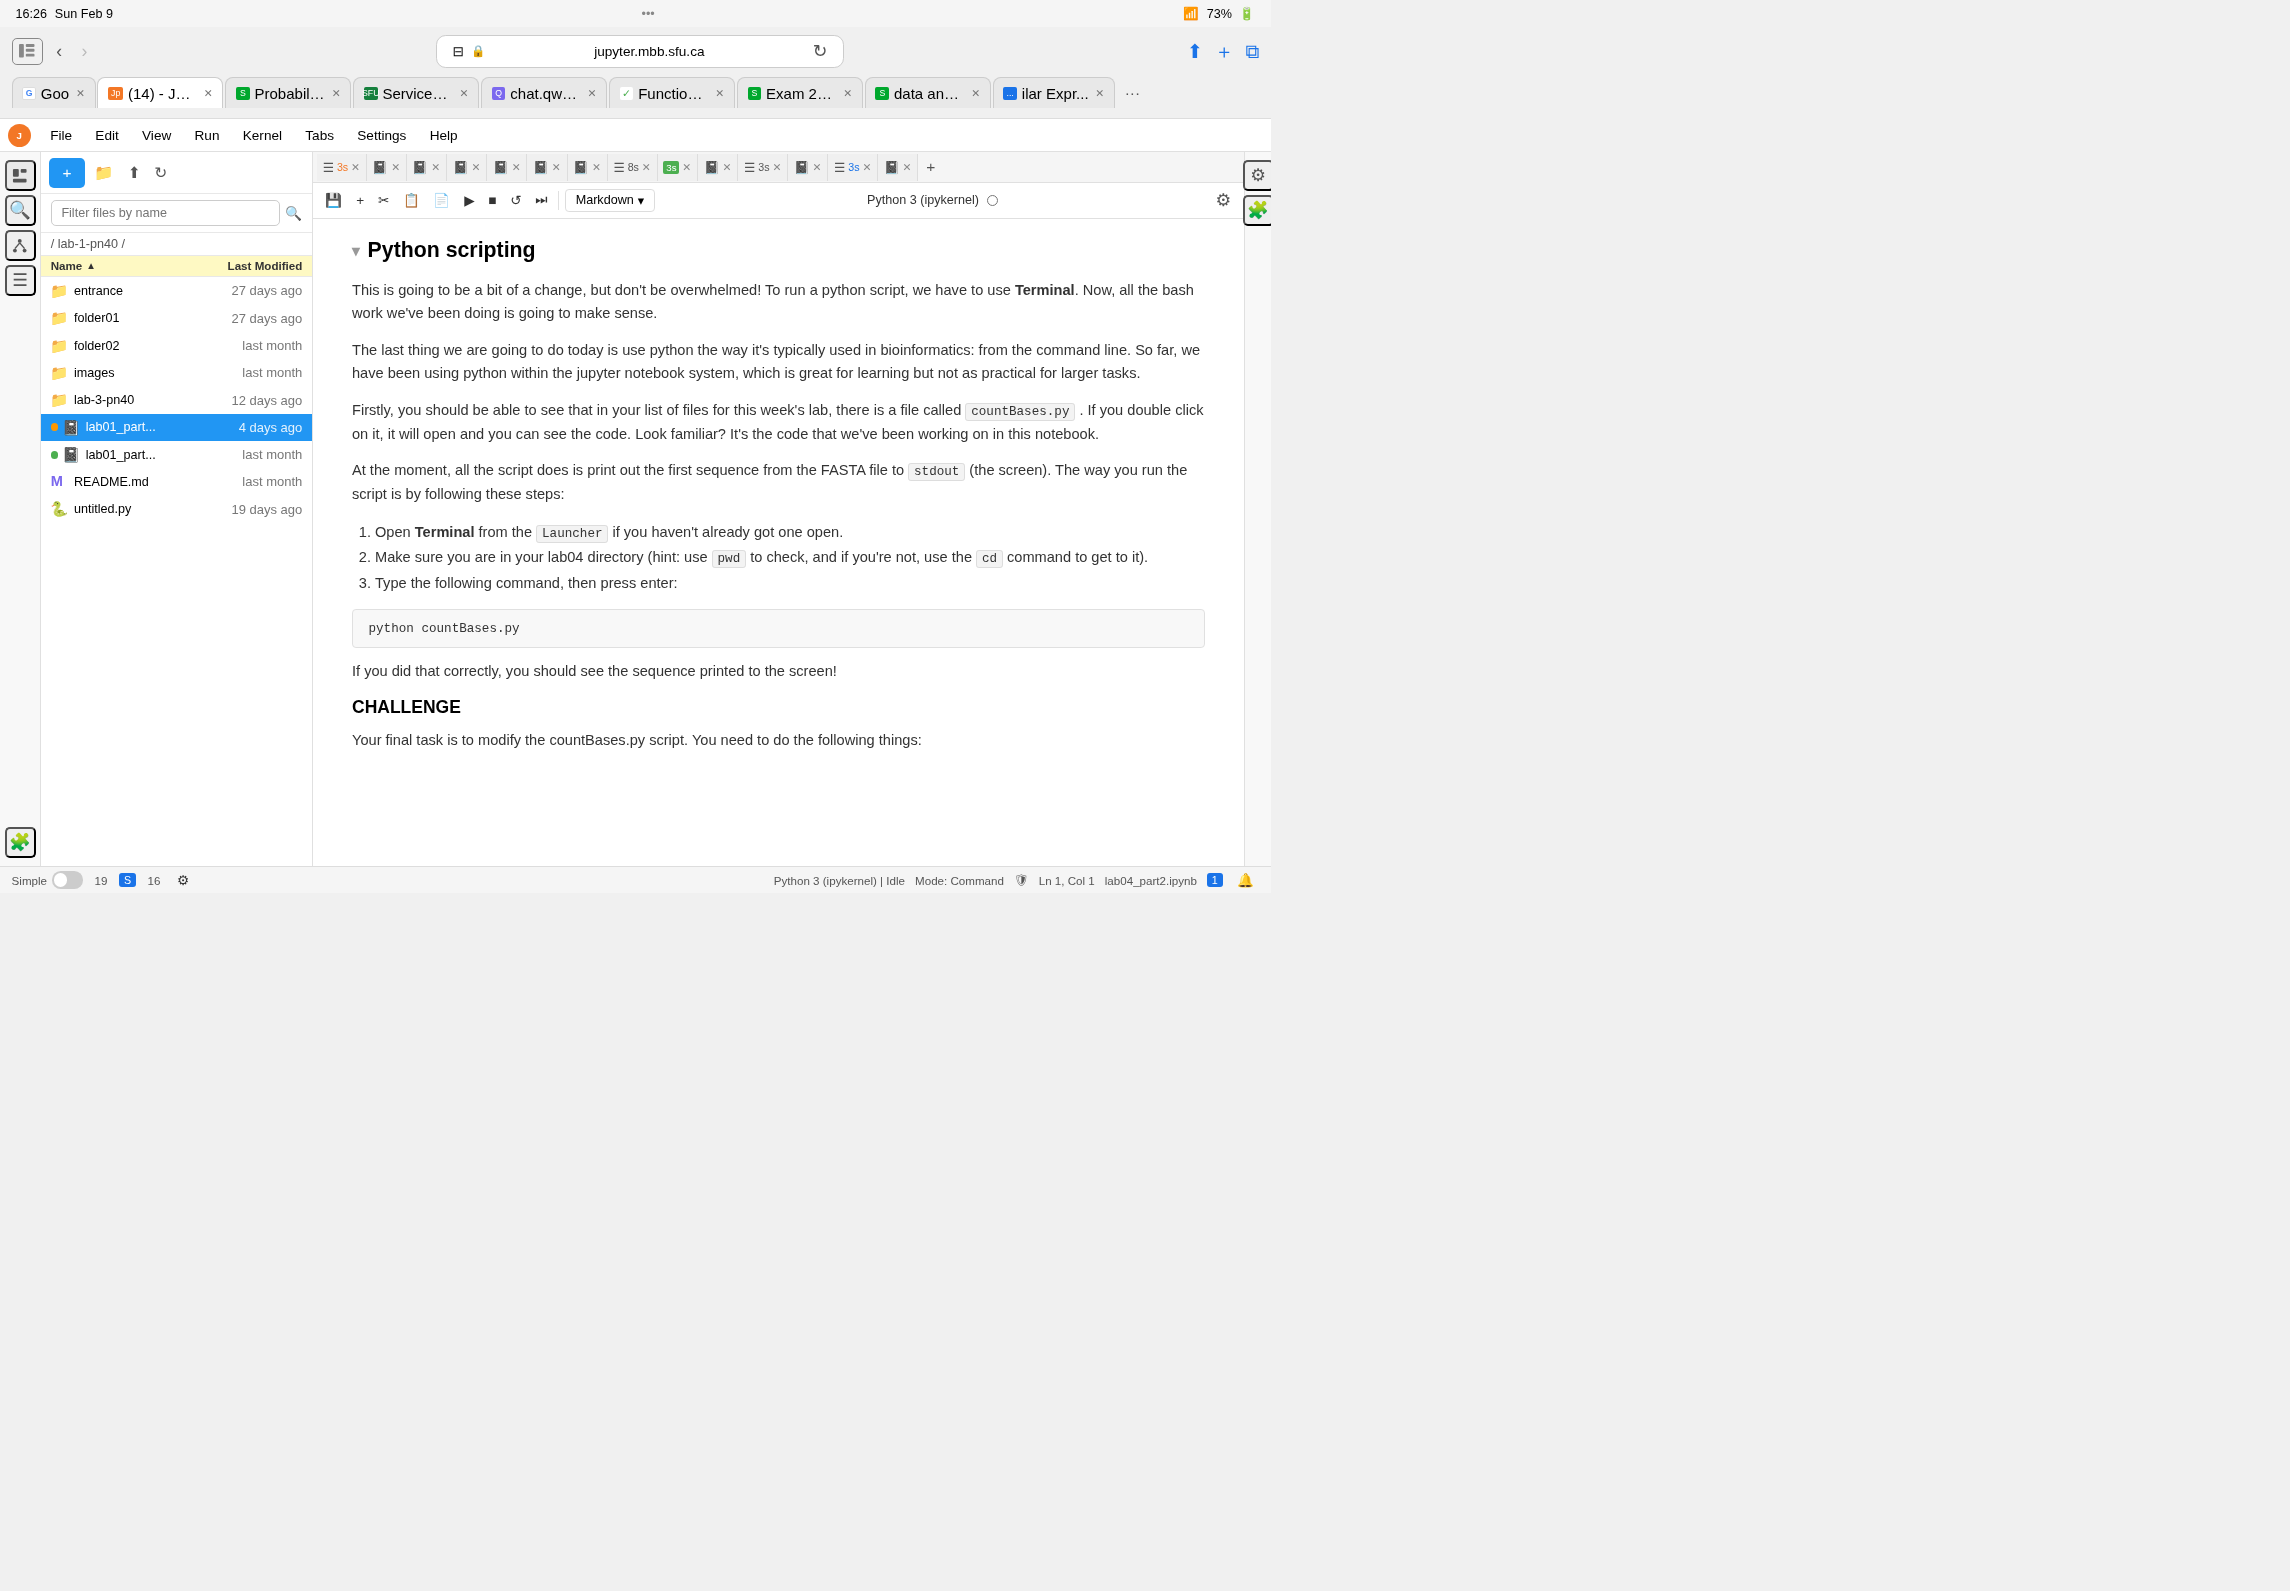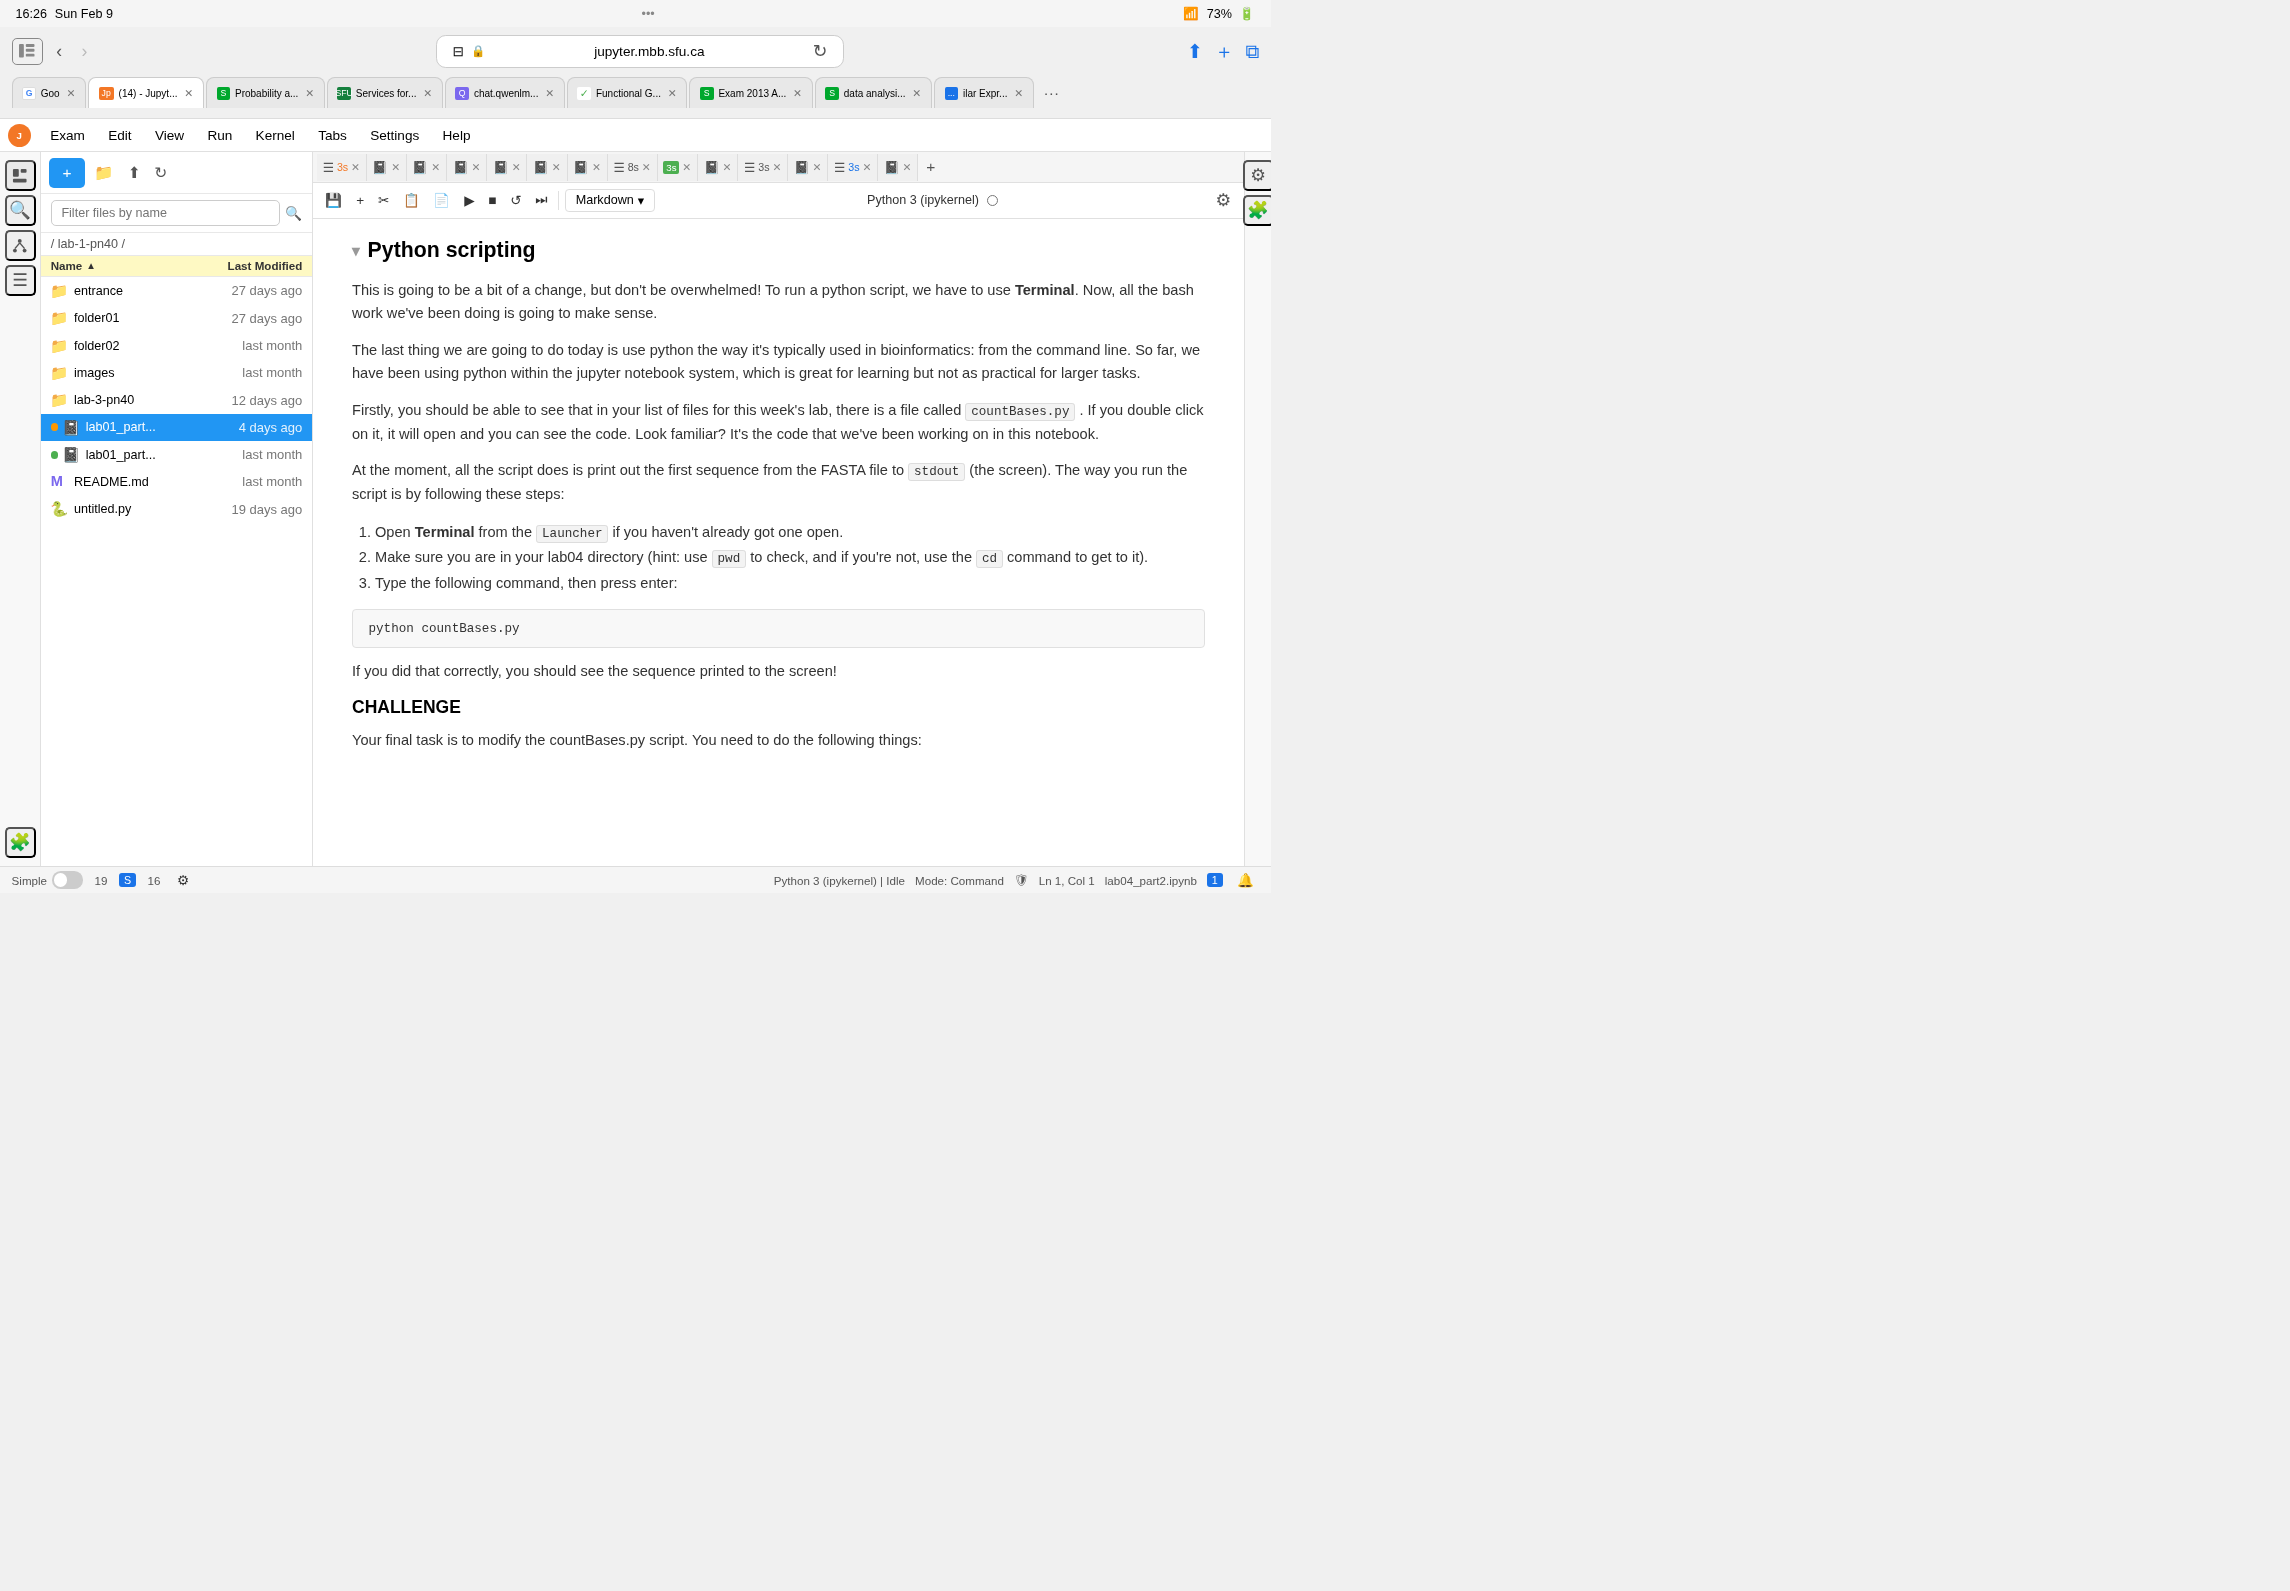--- a/index.html
+++ b/index.html
@@ -38,21 +38,21 @@
       display: flex; align-items: center; gap: 1.9px; overflow: hidden; height: 35px;
     }
     .tab {
       display: flex; align-items: center; gap: 4.9px; padding: 3.9px 9.7px;
       border-radius: 7.8px 7.8px 0 0; background: #e8e8e8; border: 1px solid #ccc;
       border-bottom: none; font-size: 11.6px; max-width: 126px; overflow: hidden;
       white-space: nowrap; cursor: pointer; position: relative; height: 31px;
     }
     .tab.active { background: white; }
     .tab-favicon { width: 13.6px; height: 13.6px; border-radius: 1.9px; flex-shrink: 0; }
-    .tab-label { overflow: hidden; text-overflow: ellipsis; flex: 1; font-size: 10px; }
+    .tab-label { overflow: hidden; text-overflow: ellipsis; flex: 1; font-size: 15px; }
     .tab-close { font-size: 10.7px; color: #777; margin-left: 1.9px; }
     .tab-more { padding: 3.9px 7.8px; font-size: 15.5px; color: #555; cursor: pointer; }
 
     
     .menu-bar {
       display: flex; align-items: center; gap: 3.9px; padding: 3.9px 7.8px;
       background: white; border-bottom: 1px solid #e0e0e0; height: 33px;
     }
     .menu-item { padding: 3.9px 9.7px; cursor: pointer; border-radius: 3.9px; font-size: 13.6px; }
 
@@ -274,21 +274,21 @@
       <span class="tab-close">✕</span>
     </div>
     <span class="tab-more">···</span>
   </div>
 </div>
 
 <div class="menu-bar">
   <div style="margin-right:5.8px;display:flex;align-items:center;">
     <div style="width:23px;height:23px;background:#f37726;border-radius:50%;display:flex;align-items:center;justify-content:center;color:white;font-size:9.7px;font-weight:700;">J</div>
   </div>
-  <span class="menu-item">Exam</span>
+  <span class="menu-item">File</span>
   <span class="menu-item">Edit</span>
   <span class="menu-item">View</span>
   <span class="menu-item">Run</span>
   <span class="menu-item">Kernel</span>
   <span class="menu-item">Tabs</span>
   <span class="menu-item">Settings</span>
   <span class="menu-item">Help</span>
 </div>
 
 <div class="main-layout">

